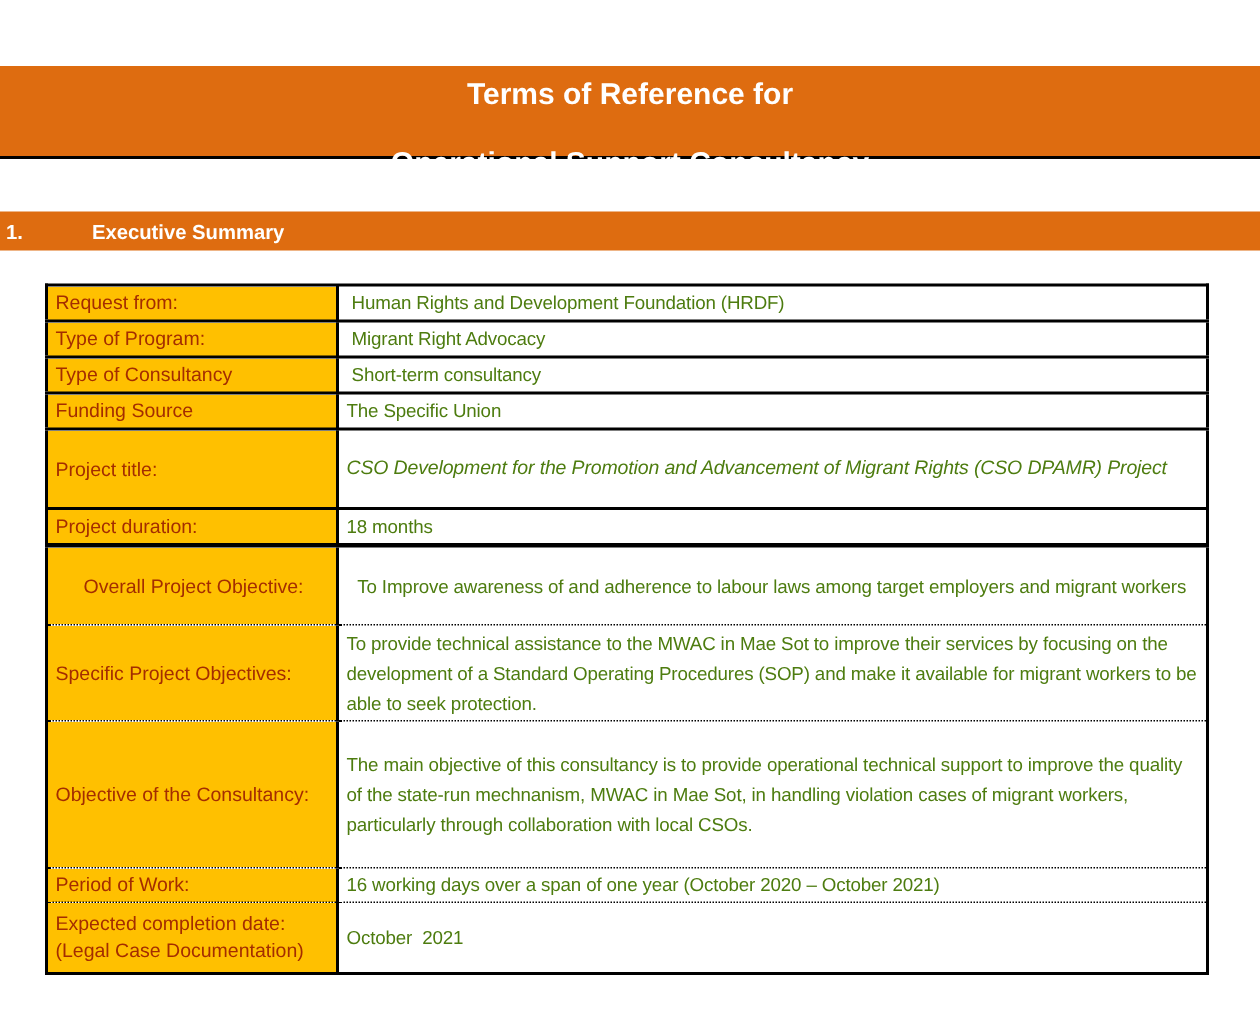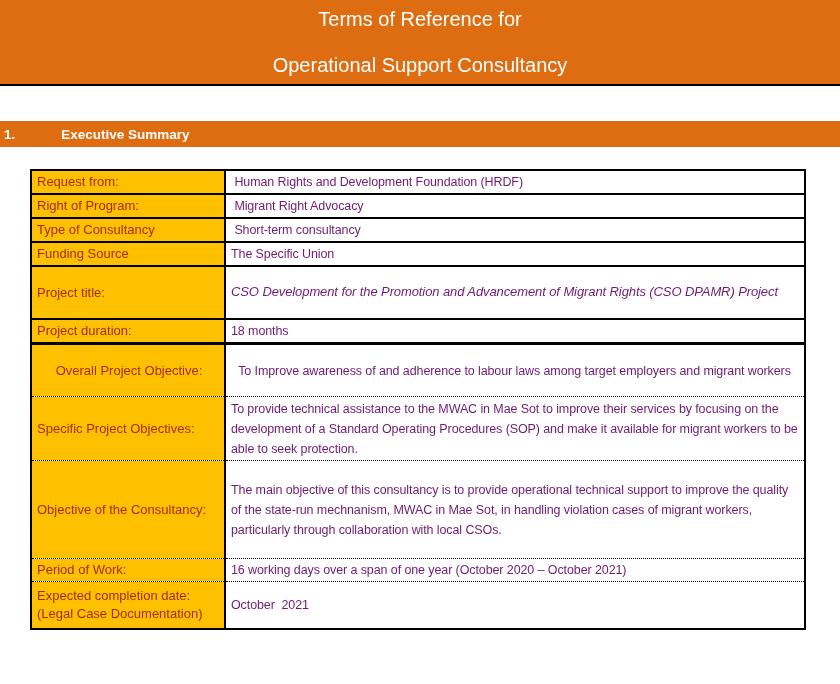--- a/index.html
+++ b/index.html
@@ -12,27 +12,28 @@
   * { box-sizing: border-box; }
   html, body {
     margin: 0; padding: 0;
     width: 840px; height: 684px;
     background: #ffffff;
     font-family: "Liberation Sans", sans-serif;
     overflow: hidden;
   }
   .doc-header {
     width: 840px;
-    height: 86px;
+    height: 62px;
     background: var(--header_orange);
     border-bottom: 2px solid var(--border_black);
     color: var(--title_text_white);
-    font-weight: normal;
+    font-weight: bold;
     font-size: 20px;
     text-align: center;
+    margin-top: 44px;
   }
   .title-line1 { padding-top: 8px; line-height: 23px; }
   .title-line2 { margin-top: 23px; line-height: 23px; }
   .section-bar {
     margin-top: 35px;
     width: 840px;
     height: 26px;
     background: var(--header_orange);
     color: var(--title_text_white);
     font-weight: bold;
@@ -58,21 +59,21 @@
     background: var(--label_gold);
     color: var(--label_text_red);
     font-size: 13px;
     line-height: 1.35;
     padding: 1px 3px 1px 5px;
     border-right: 2px solid var(--border_black);
     white-space: pre-line;
   }
   td.value {
     font-size: 12.5px;
-    color: #701a75;
+    color: #4d7c0f;
     line-height: 1.6;
     letter-spacing: -0.1px;
     padding: 1px 6px 1px 5px;
     white-space: pre-wrap;
   }
   td.value.title-style {
     font-weight: normal;
     font-style: italic;
     font-size: 13px;
     line-height: 1.7;
@@ -111,21 +112,21 @@
     <span class="section-title">Executive Summary</span>
   </div>
 
   <table class="summary-table">
     <tbody>
       <tr class="r0 solid">
         <td class="label">Request from:</td>
         <td class="value"> Human Rights and Development Foundation (HRDF)</td>
       </tr>
       <tr class="r1 solid">
-        <td class="label">Right of Program:</td>
+        <td class="label">Type of Program:</td>
         <td class="value"> Migrant Right Advocacy</td>
       </tr>
       <tr class="r2 solid">
         <td class="label">Type of Consultancy</td>
         <td class="value"> Short-term consultancy</td>
       </tr>
       <tr class="r4 solid">
         <td class="label">Funding Source</td>
         <td class="value">The Specific Union</td>
       </tr>

